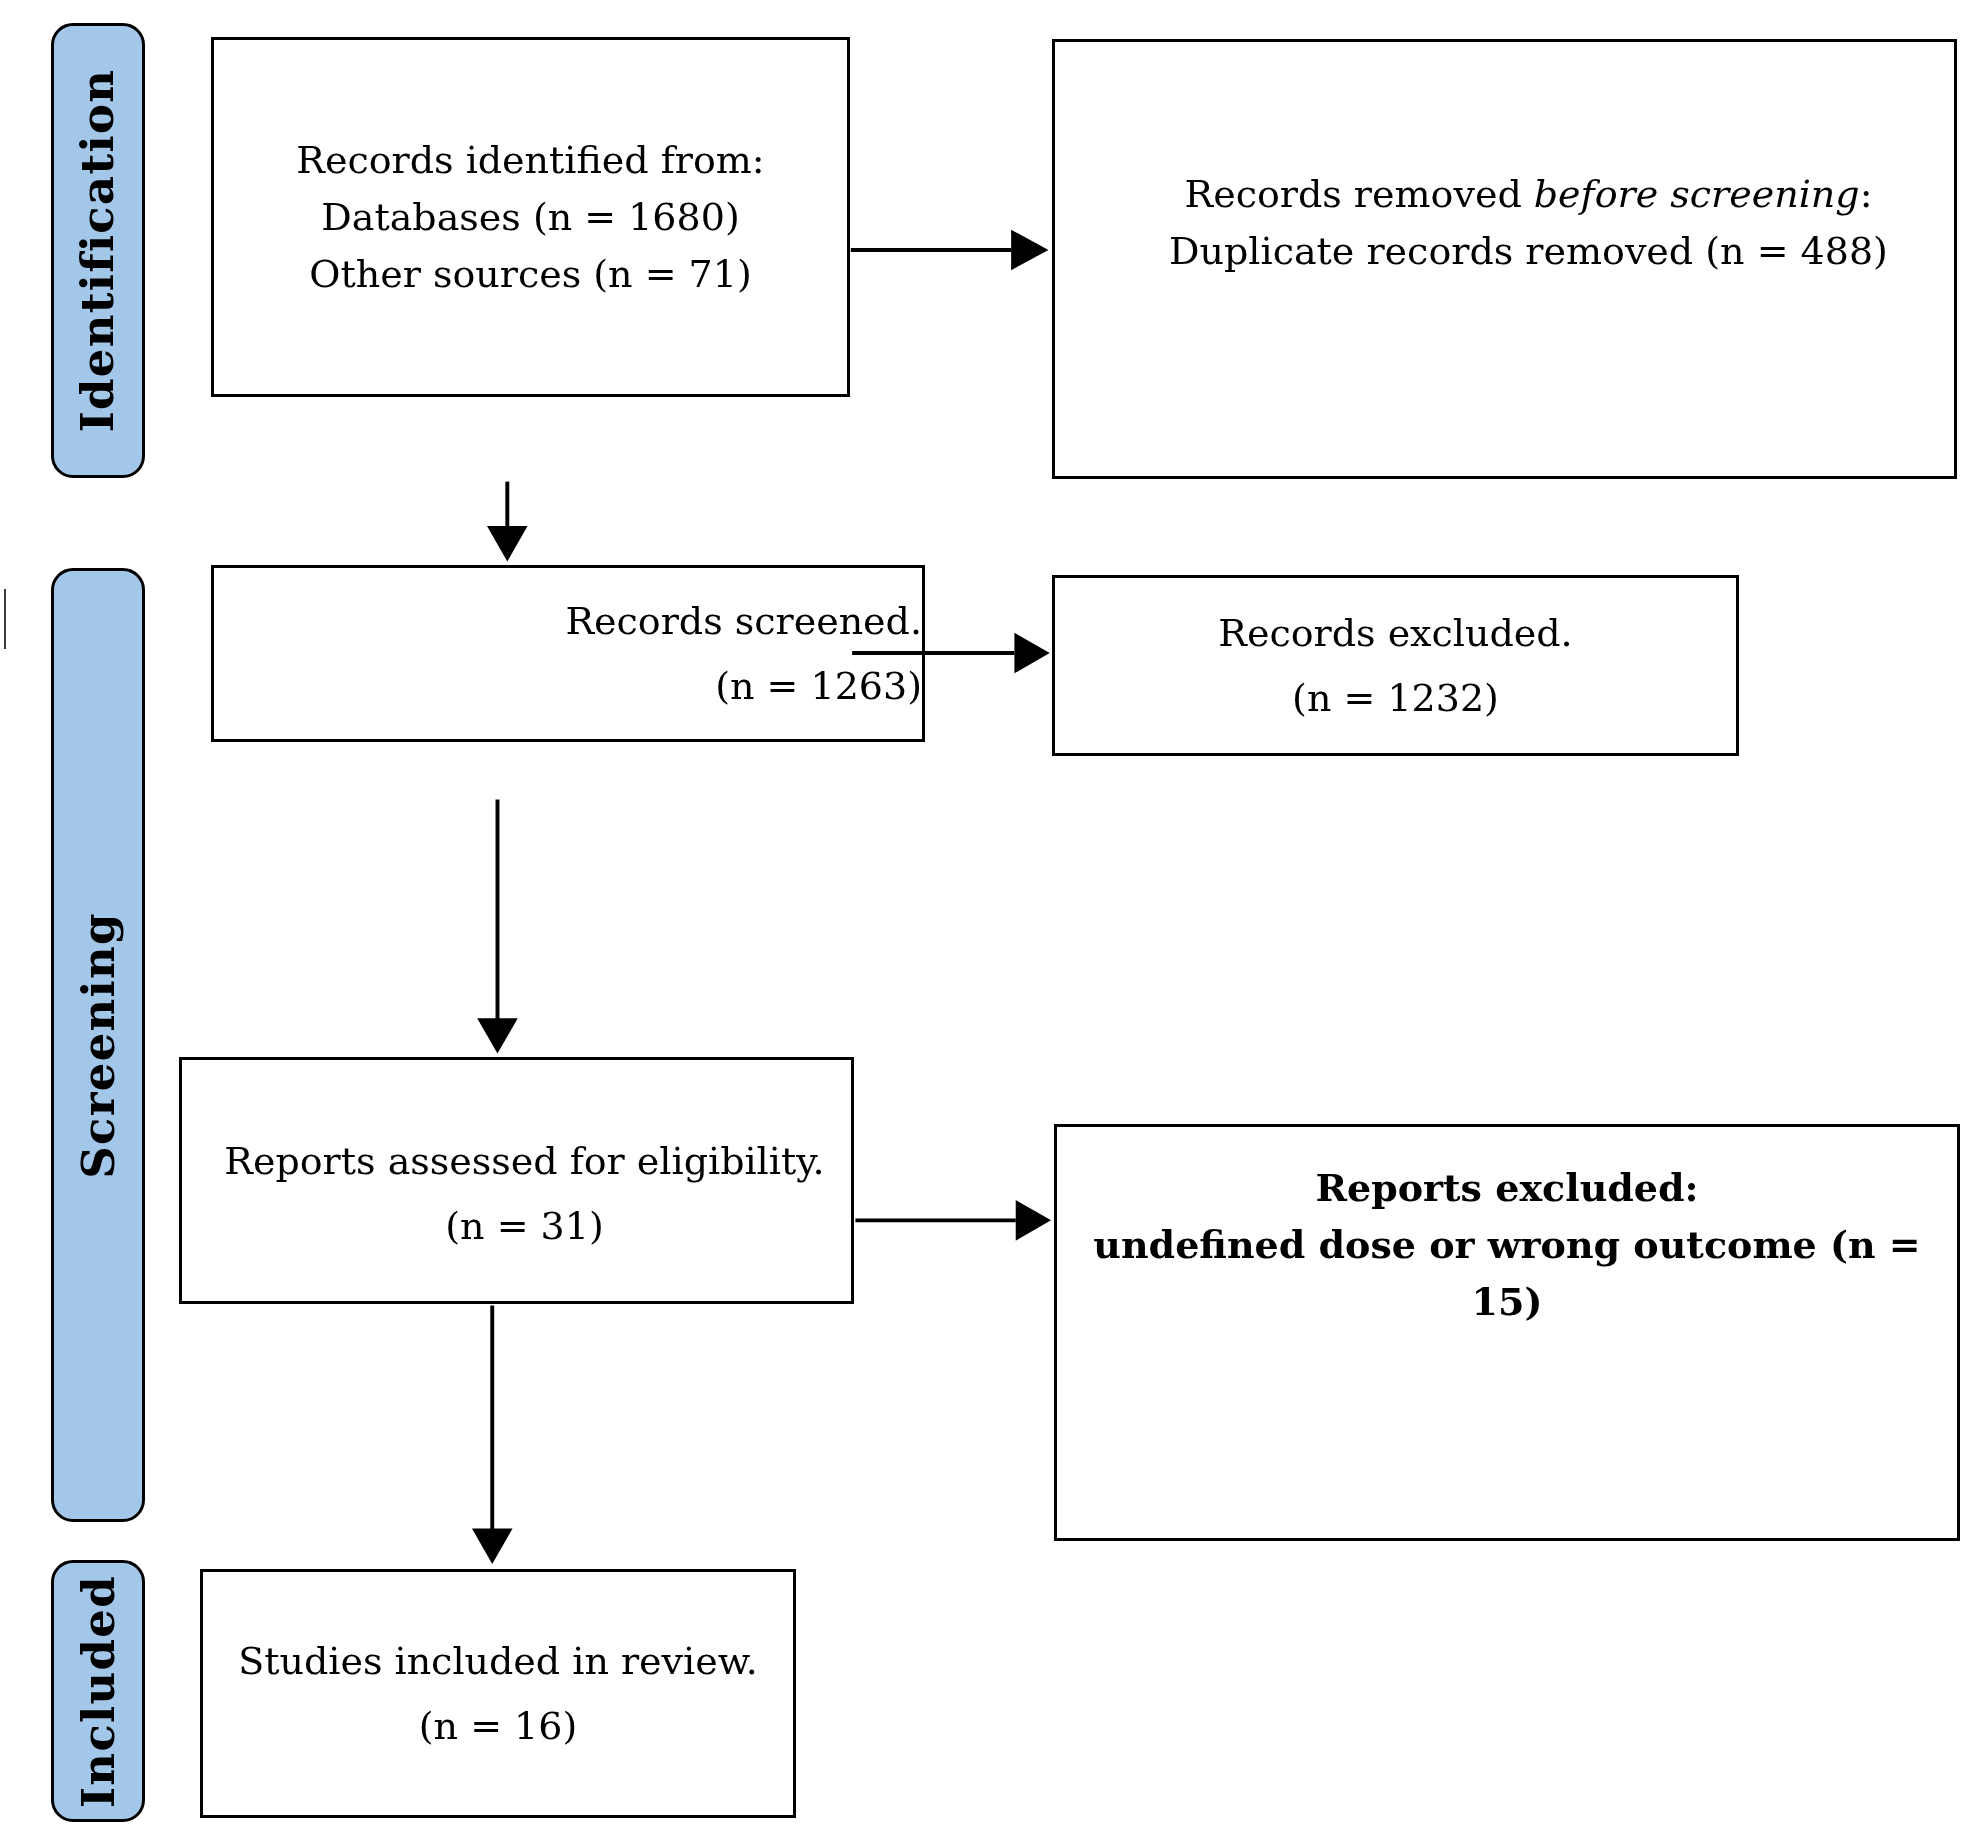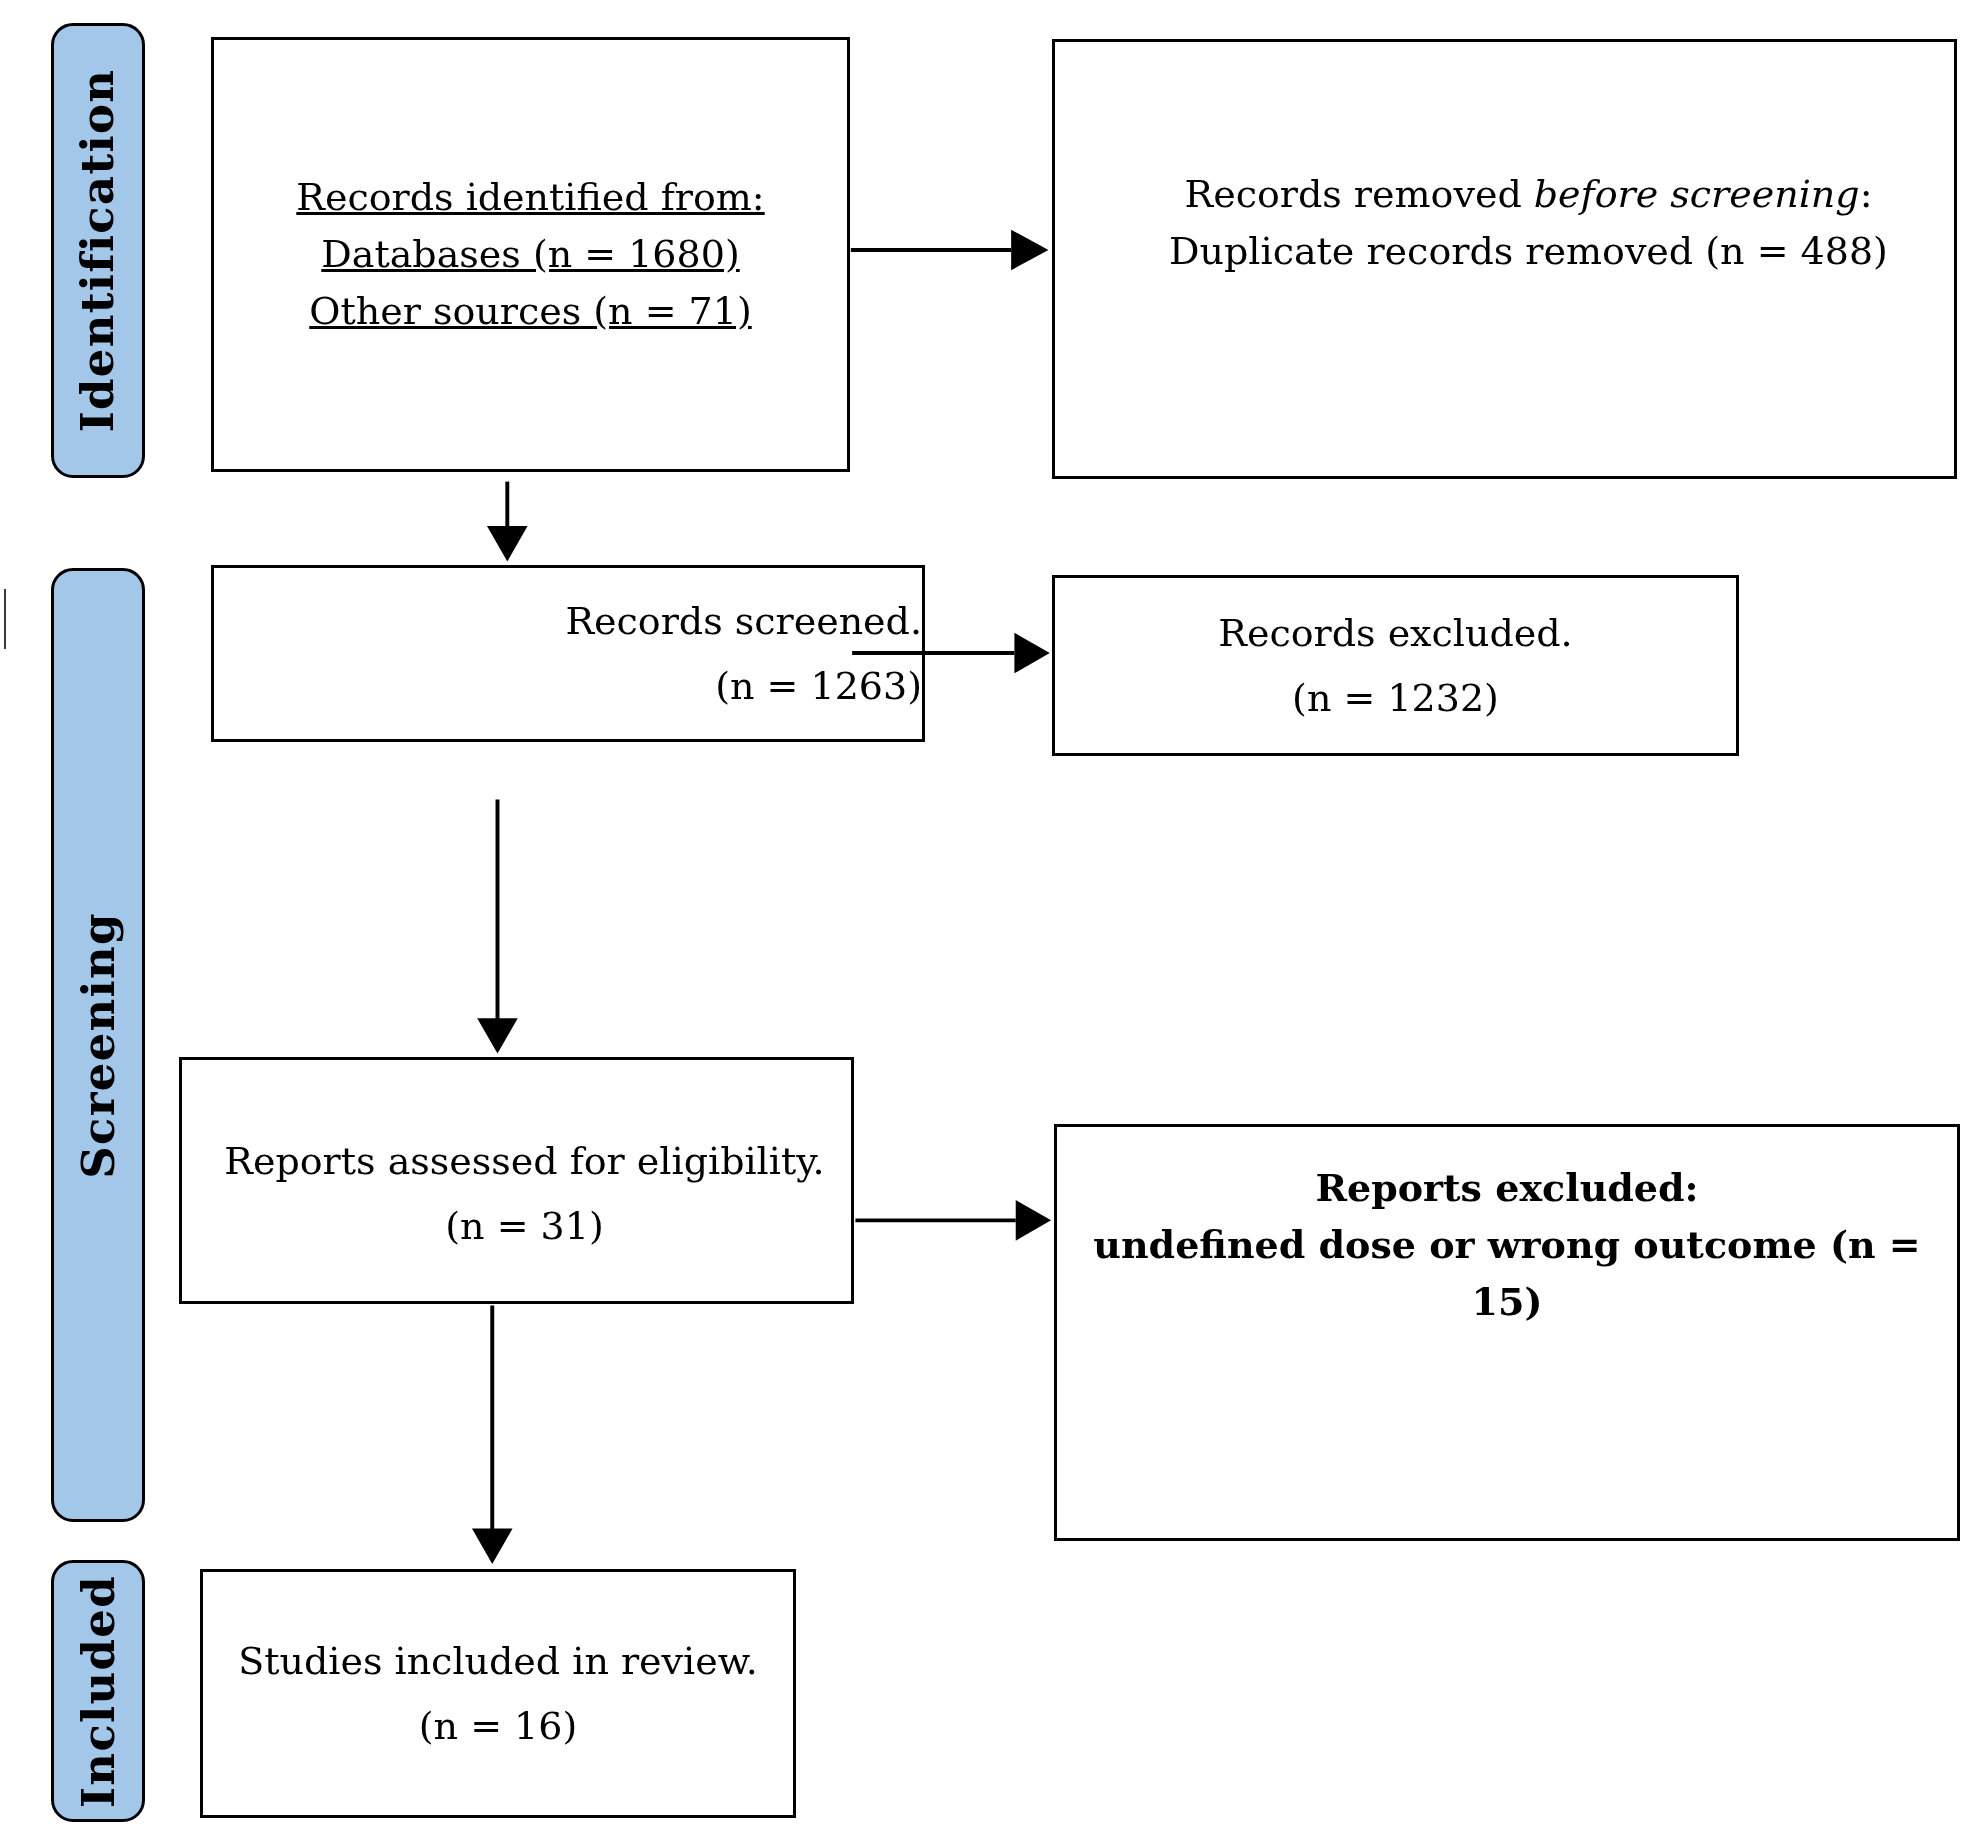--- a/index.html
+++ b/index.html
@@ -51,21 +51,21 @@
     text-align: center;
     font-size: 38px;
   }
   .box-text { width: 100%; }
   .lh-15 { line-height: 1.5; }
   .lh-17 { line-height: 1.7; }
   .shift-up-55   { transform: translateY(-36px); padding-left: 48px; }
   .shift-up-135  { transform: translateY(-88px); font-weight: bold; }
   .shift-down-20 { transform: translateY(13px); }
 
-  #box-identified       { left: 211px;  top: 37px;   width: 639px;  height: 435px; text-decoration: underline; }
+  #box-identified       { left: 211px;  top: 37px;   width: 639px;  height: 360px; }
   #box-removed          { left: 1052px; top: 39px;   width: 905px; height: 440px; }
   #box-screened         { left: 211px;  top: 565px;  width: 714px;  height: 177px; text-align: right; }
   #box-records-excluded { left: 1052px; top: 575px;  width: 687px; height: 181px; }
   #box-assessed         { left: 179px;  top: 1057px; width: 675px; height: 247px; padding-left: 16px; }
   #box-reports-excluded { left: 1054px; top: 1124px; width: 906px; height: 417px; }
   #box-included         { left: 200px;  top: 1569px; width: 596px; height: 249px; }
 
   
   #arrow-layer {
     position: absolute;

